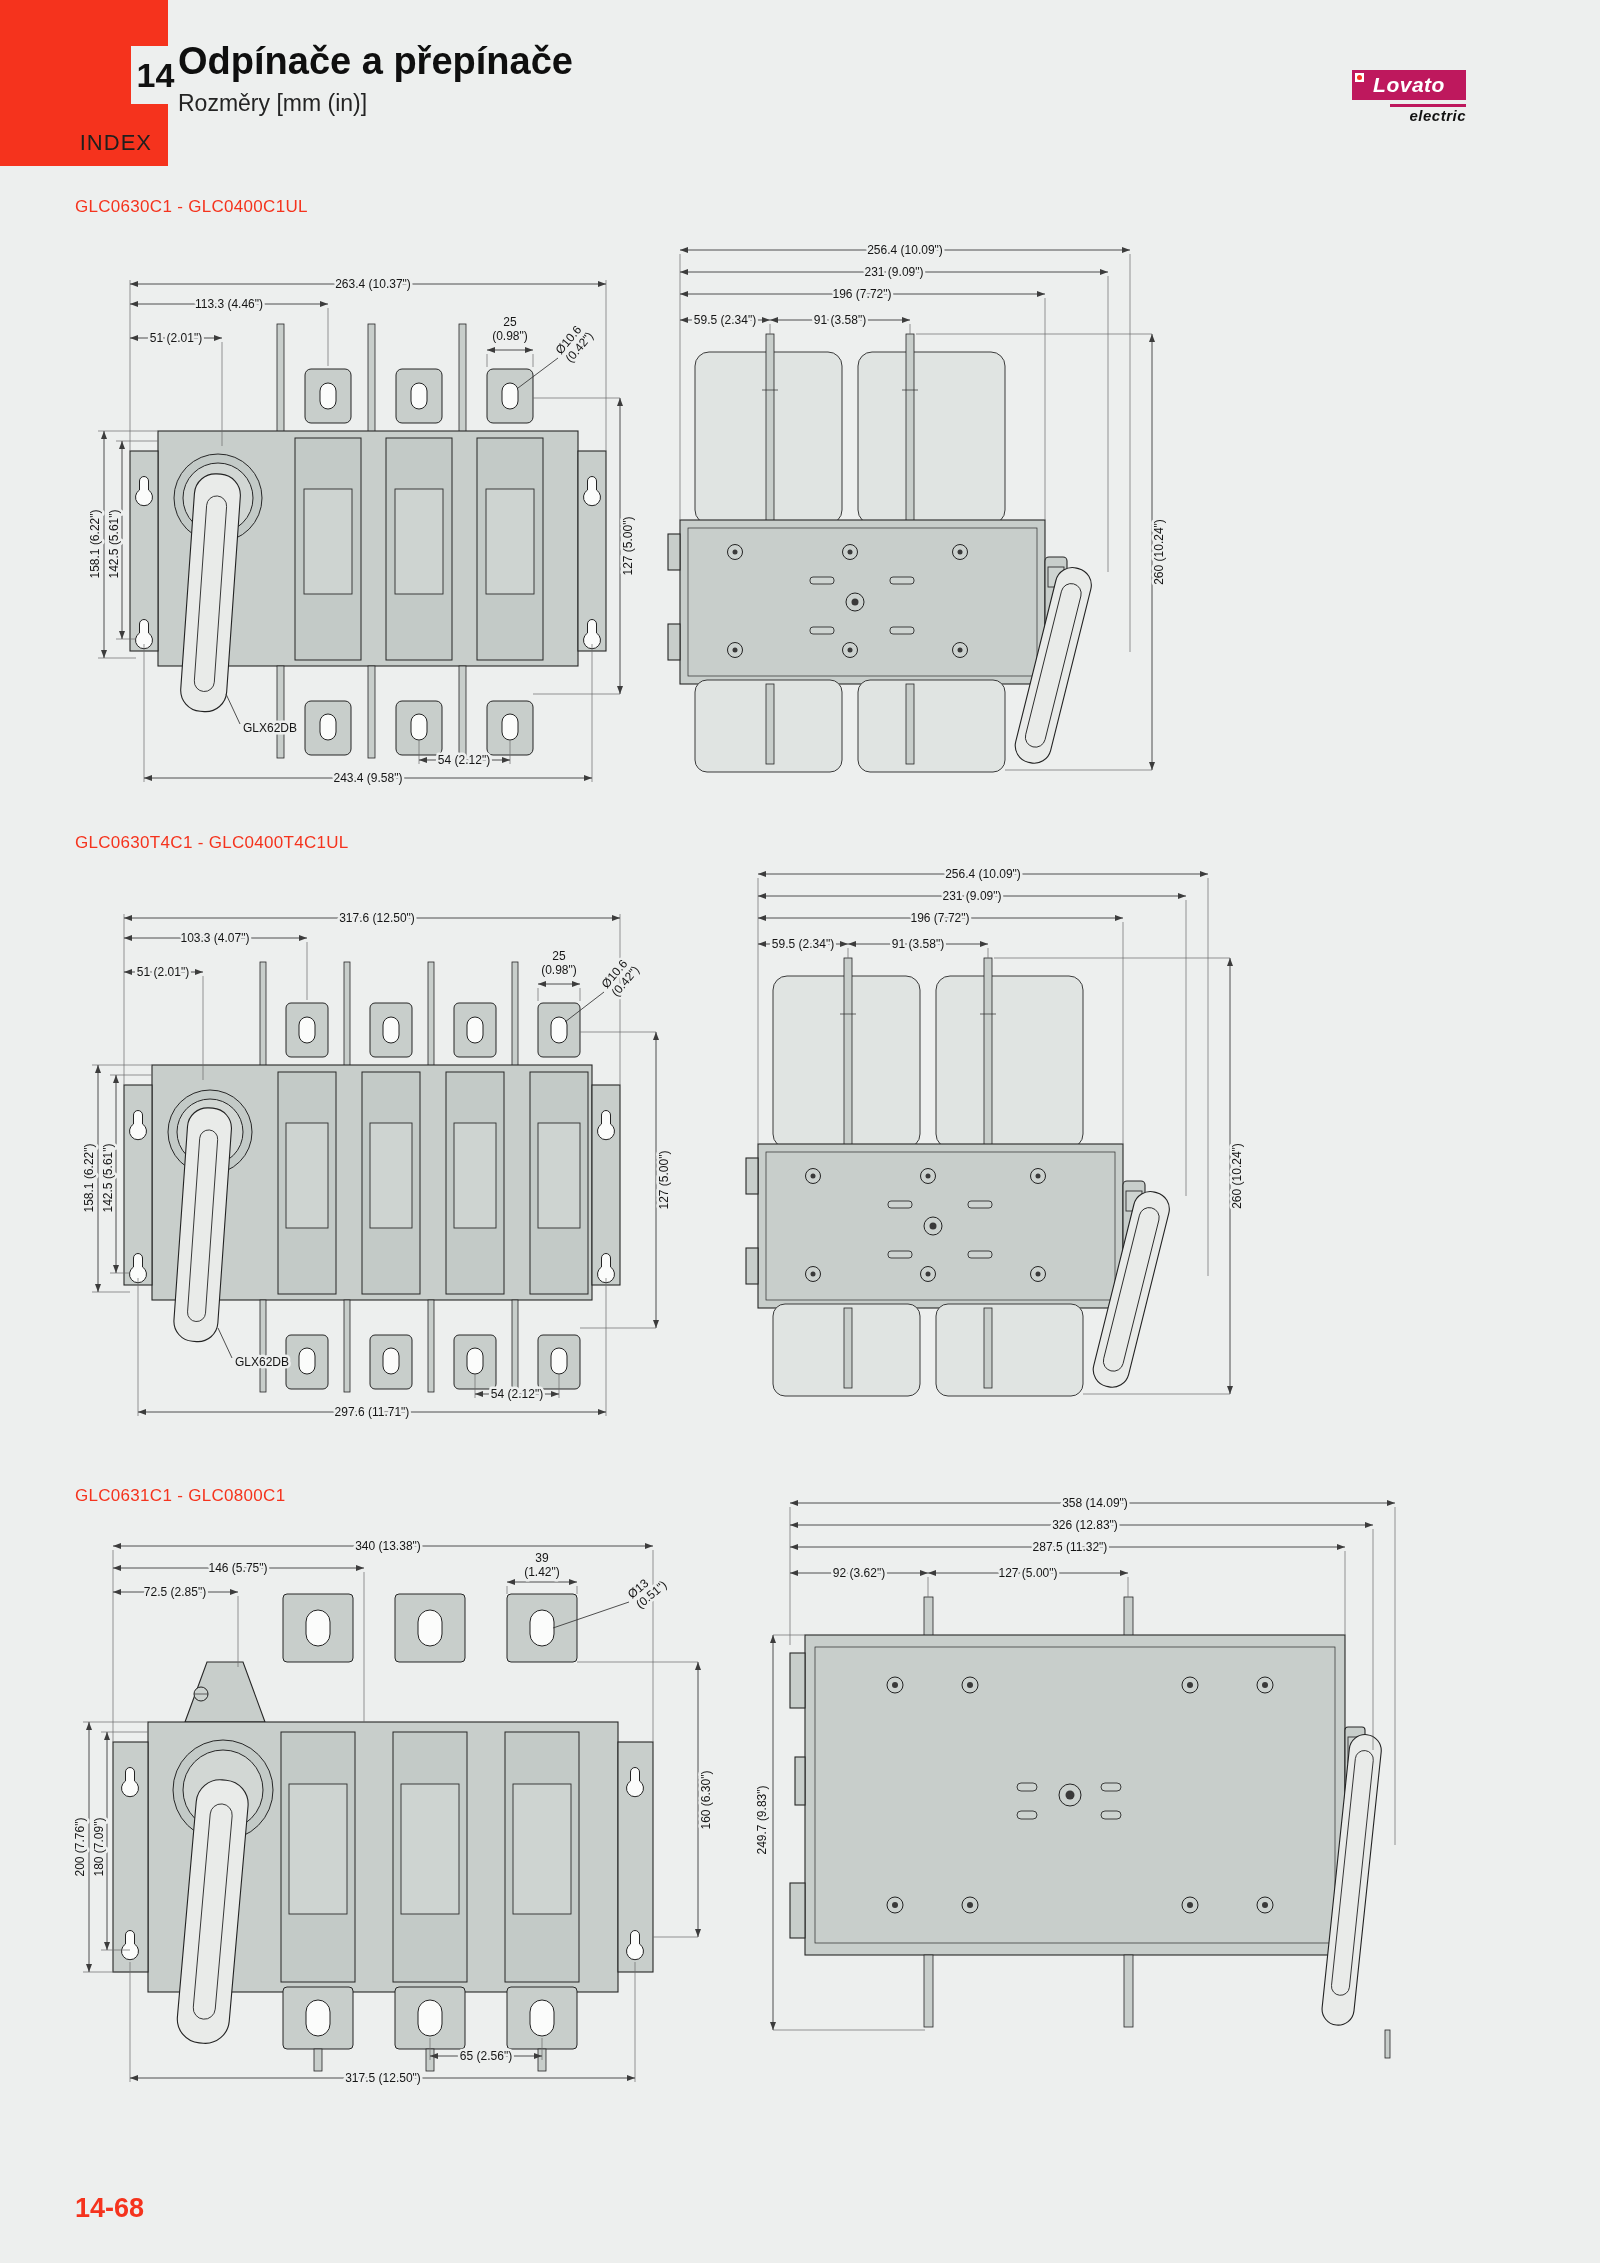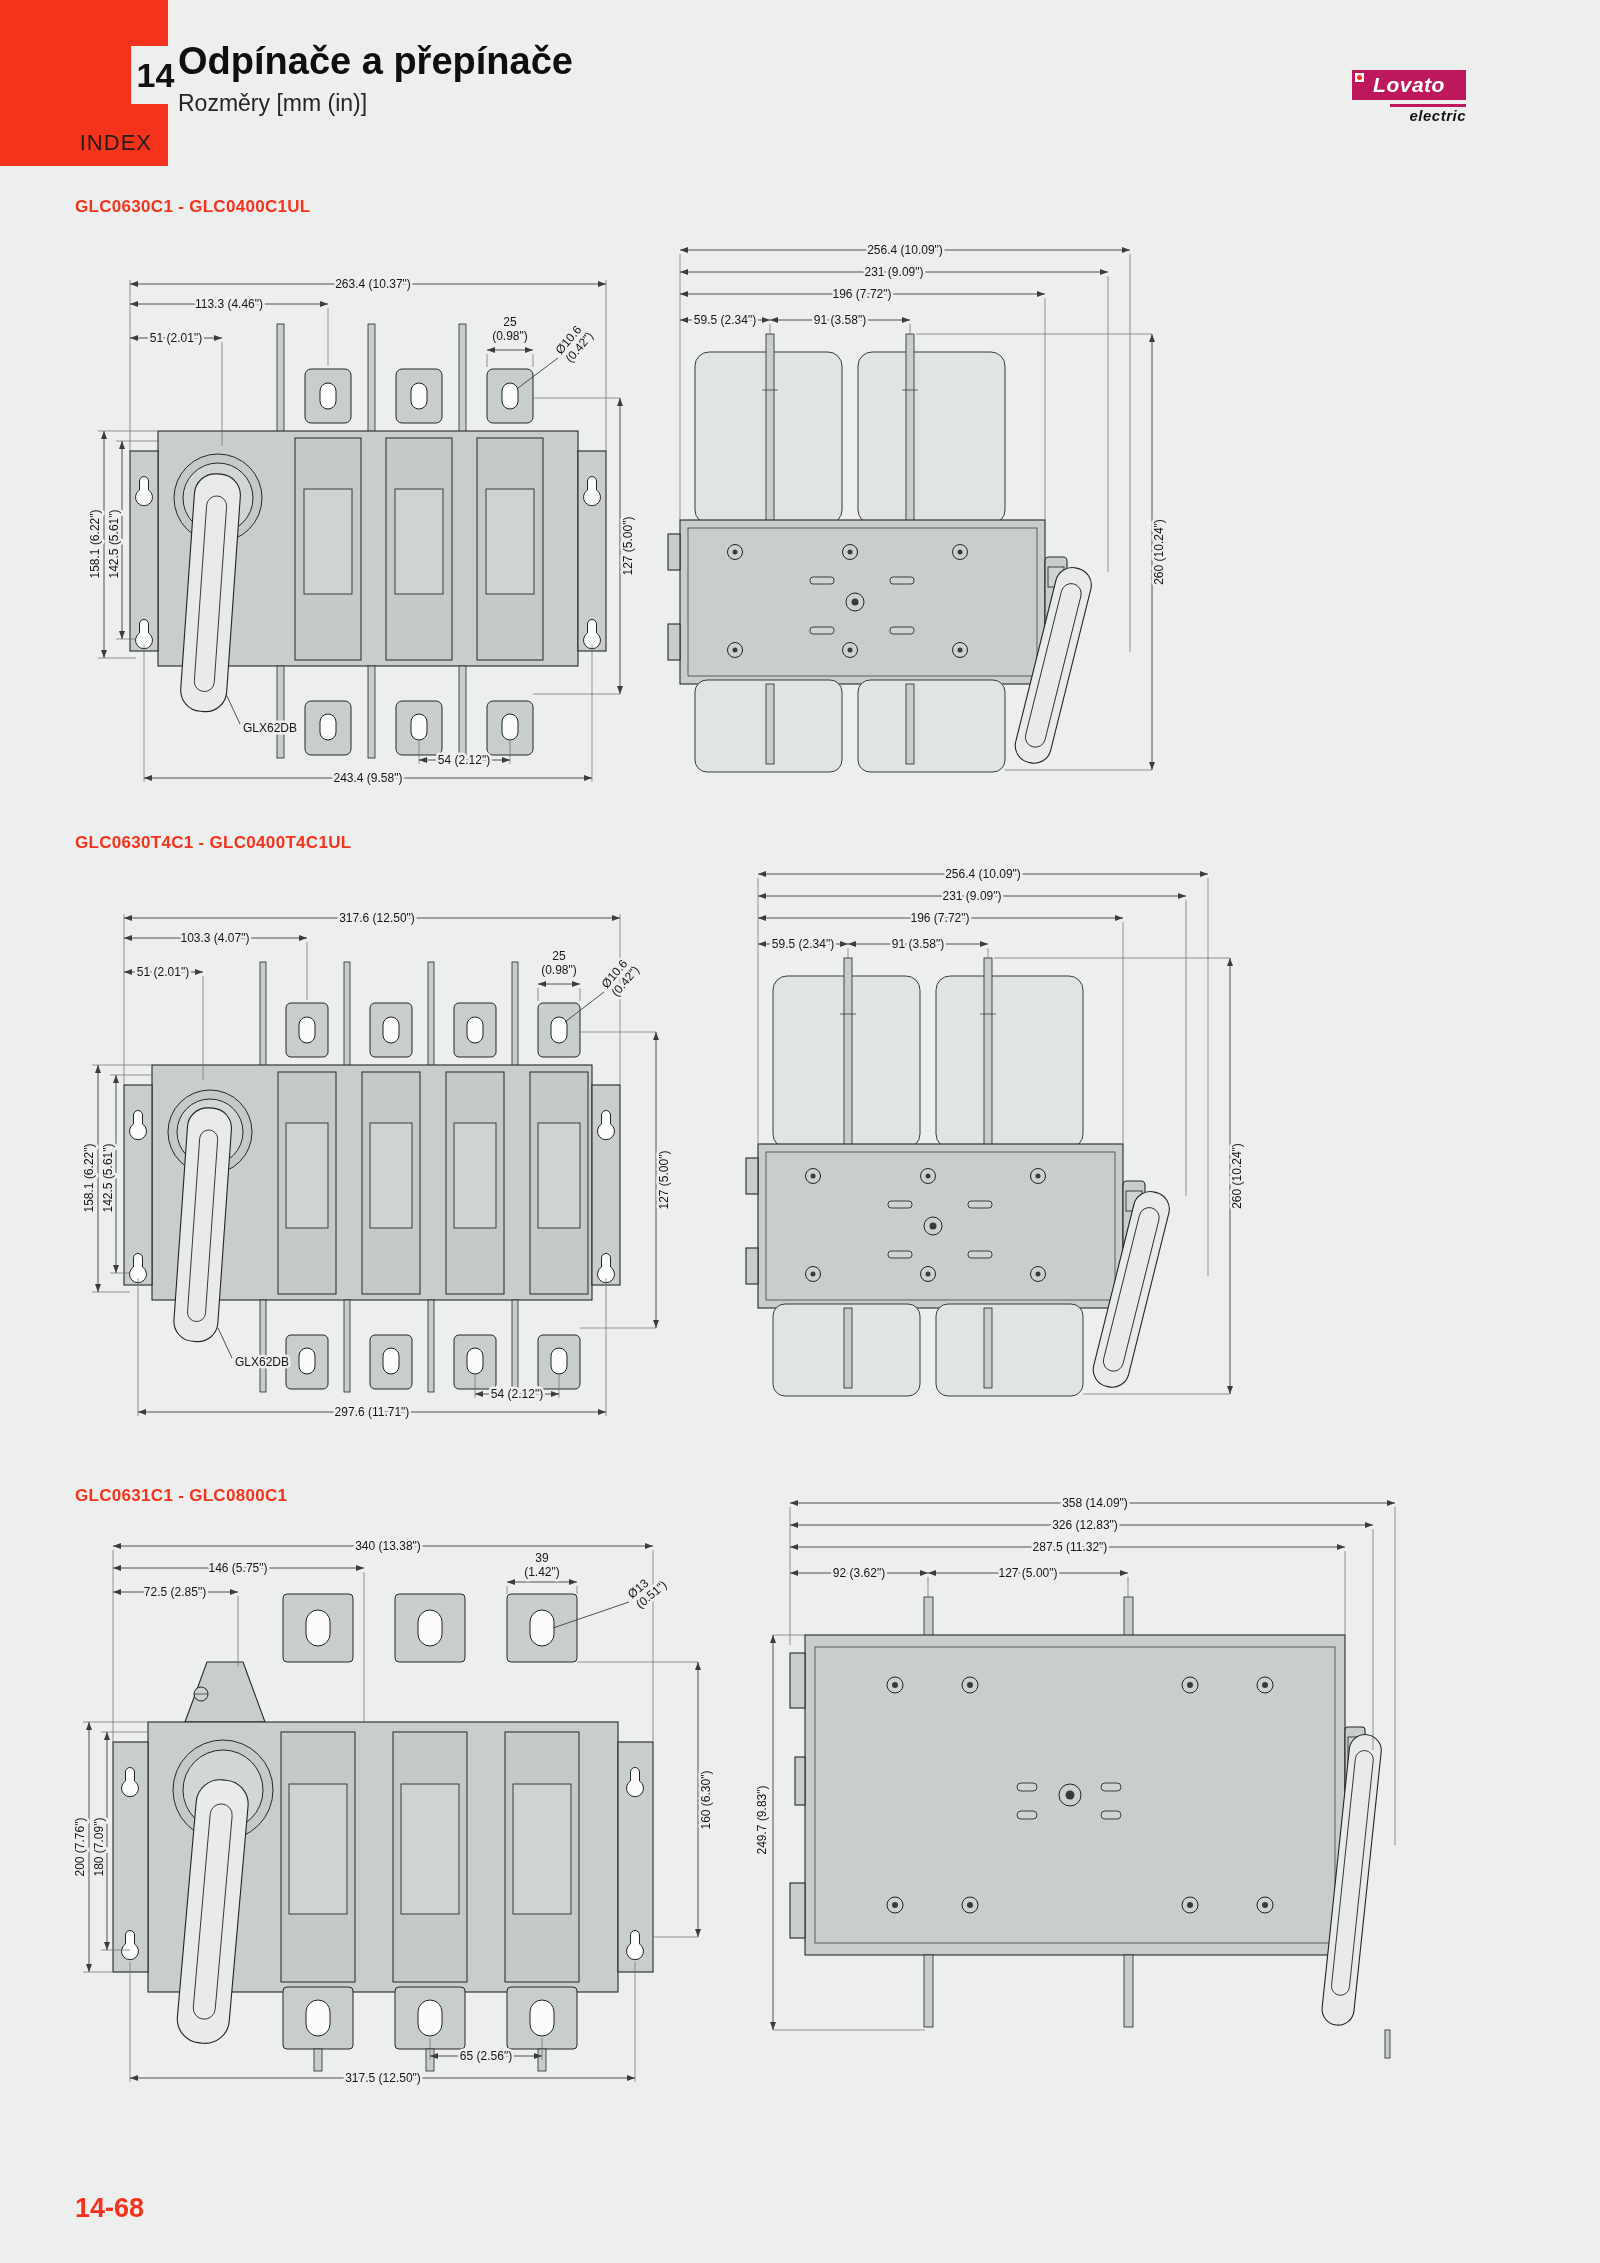--- a/index.html
+++ b/index.html
@@ -12,21 +12,21 @@
   .index{position:absolute;left:0;top:130px;width:152px;text-align:right;font-size:22px;color:#201f1d;letter-spacing:1px;}
   .title{position:absolute;left:178px;top:40px;font-size:38px;font-weight:bold;color:#0f0f0f;}
   .subtitle{position:absolute;left:178px;top:84px;font-size:23px;color:#242424;margin-top:6px;}
   .logo{position:absolute;left:1352px;top:70px;width:114px;}
   .logo-box{position:relative;background:#be185d;color:#fff;height:30px;display:flex;align-items:center;
             justify-content:center;font-weight:bold;font-style:italic;font-size:21px;letter-spacing:.5px;}
   .logo-reg{position:absolute;left:3px;top:3px;width:9px;height:9px;background:#fff;}
   .logo-reg::after{content:"";position:absolute;left:2px;top:2px;right:2px;bottom:2px;background:#f5331d;border-radius:50%;}
   .logo-sub{margin-top:4px;margin-left:38px;width:76px;text-align:right;border-top:3px solid #be185d;
             font-weight:bold;font-size:15px;color:#111;font-style:italic;letter-spacing:.5px;}
-  .sec-h{position:absolute;left:75px;font-size:17px;font-weight:bold;color:#f5331d;letter-spacing:.3px;}
+  .sec-h{position:absolute;left:75px;font-size:17px;font-weight:normal;color:#f5331d;letter-spacing:.3px;}
   .h1{top:197px}.h2{top:833px}.h3{top:1486px}
   .pageno{position:absolute;left:75px;top:2193px;font-size:27px;font-weight:bold;color:#f5331d;}
   
   .draw{position:absolute;}
   .d-s1f{left:88px;top:246px}.d-s1t{left:660px;top:222px}
   .d-s2f{left:82px;top:880px}.d-s2t{left:738px;top:846px}
   .d-s3f{left:73px;top:1532px}.d-s3s{left:745px;top:1485px}
   .body-fill{fill:#c8cecb;stroke:#272727;stroke-width:1.1}
   .mod{fill:#c3cac7;stroke:#272727;stroke-width:1}
   .win{fill:#ced4d1;stroke:#2e2e2e;stroke-width:.9}

